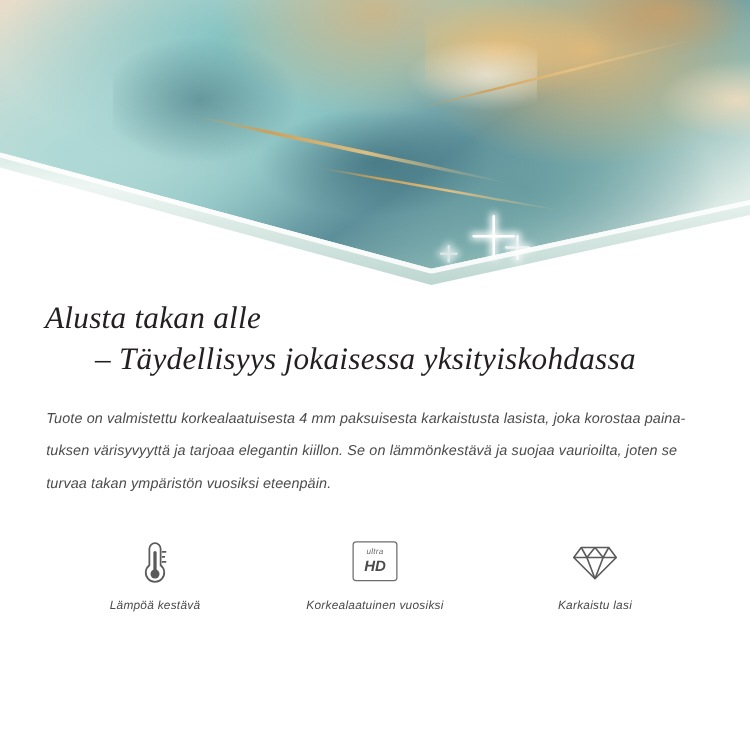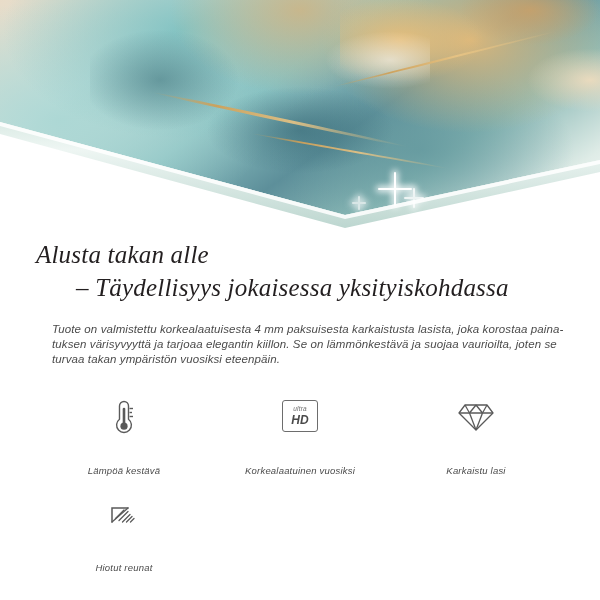--- a/index.html
+++ b/index.html
@@ -121,23 +121,23 @@
     font-family: "Liberation Serif", serif;
     font-size: 25px;
     line-height: 33px;
     color: #231f20;
     font-weight: 400;
     margin: 10px 0 0 0;
     letter-spacing: .2px;
   }
   .headline .line2 { display: block; margin-left: 40px; }
   .body-copy {
-    margin: 18px 0 0 16px;
+    margin: 18px 0 0 1px;
     font-size: 11.5px;
-    line-height: 15px;
+    line-height: 26px;
     color: #4b4b4b;
     max-width: 536px;
     letter-spacing: .1px;
   }
 
   
   .features {
     margin-top: 26px;
     display: grid;
     grid-template-columns: repeat(3, 1fr);
@@ -150,21 +150,21 @@
     justify-content: flex-start;
   }
   .feature-icon {
     height: 46px;
     display: flex;
     align-items: center;
     justify-content: flex-end;
     color: #5a5a5a;
   }
   .feature-label {
-    margin-top: 26px;
+    margin-top: 7px;
     font-size: 9.5px;
     color: #4b4b4b;
     text-align: center;
     letter-spacing: .2px;
   }
   .ultrahd-box {
     border: 1.4px solid #6d6d6d;
     border-radius: 3px;
     width: 34px;
     height: 30px;
@@ -250,31 +250,17 @@
             <line x1="31" y1="7" x2="26.5" y2="15"></line>
             <line x1="13.5" y1="15" x2="20" y2="32"></line>
             <line x1="26.5" y1="15" x2="20" y2="32"></line>
             <line x1="13.5" y1="15" x2="20" y2="7"></line>
             <line x1="26.5" y1="15" x2="20" y2="7"></line>
           </svg>
         </div>
         <div class="feature-label">Karkaistu lasi</div>
       </div>
 
-      <div class="feature">
-        <div class="feature-icon">
-          <svg width="36" height="34" viewBox="0 0 36 34" fill="none" stroke="#5a5a5a" stroke-width="1.3" stroke-linecap="round">
-            <path d="M6 26 L6 12 L22 12" stroke-width="1.5"></path>
-            <line x1="6" y1="26" x2="22" y2="12"></line>
-            <line x1="9.5" y1="22.5" x2="18" y2="14"></line>
-            <line x1="13" y1="24.5" x2="22" y2="15.5"></line>
-            <line x1="16.5" y1="26" x2="24" y2="18.5"></line>
-            <line x1="20.5" y1="26" x2="26" y2="20.5"></line>
-            <line x1="24.5" y1="26" x2="28" y2="22.5"></line>
-          </svg>
-        </div>
-        <div class="feature-label">Hiotut reunat</div>
-      </div>
 
 
     </div>
   </div>
 </div>
 
 </body></html>

